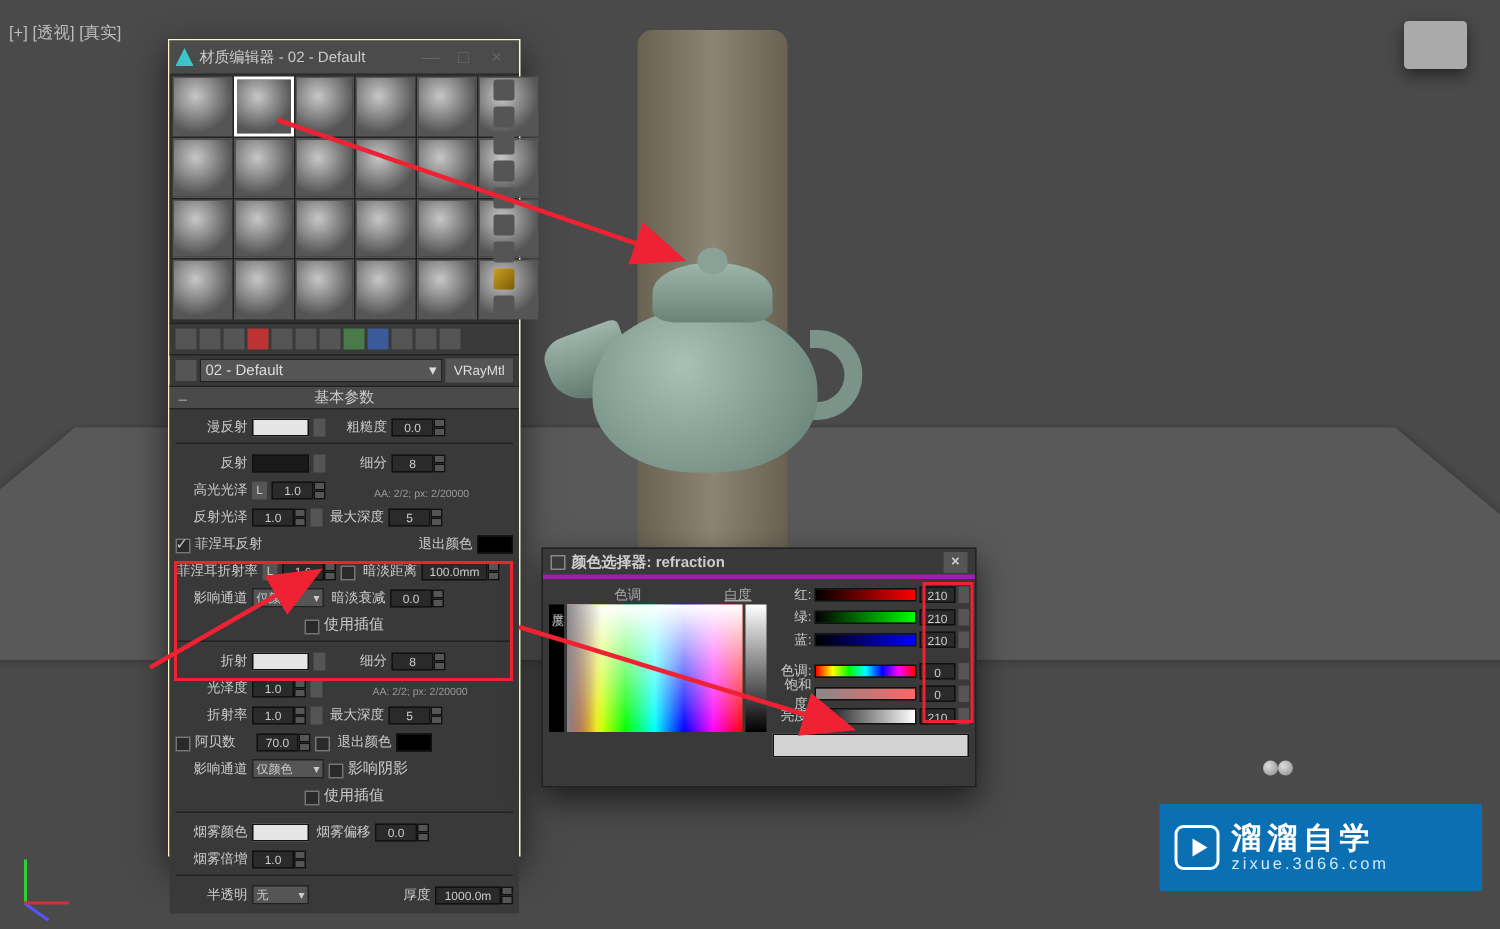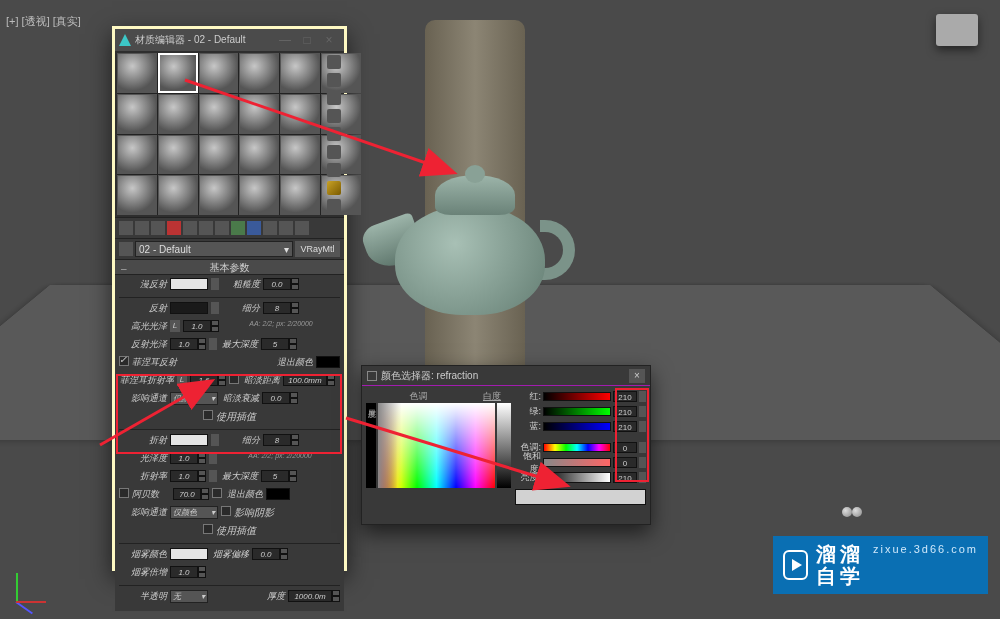--- a/index.html
+++ b/index.html
@@ -79,21 +79,21 @@
 }
 .axis-y { position:absolute; left:6px; bottom:6px; width:2px; height:30px; background:#3c3; }
 .axis-x { position:absolute; left:6px; bottom:6px; width:30px; height:2px; background:#c33; }
 .axis-z { position:absolute; left:6px; bottom:6px; width:20px; height:2px; background:#55f; transform:rotate(35deg); transform-origin:left; }
 
 
 .mat-editor {
   position:absolute; left:112px; top:26px;
   width:235px; height:545px;
   background:#393939;
-  border:3px solid #fef9c3;
+  border:1px solid #fef9c3;
   box-shadow:0 8px 22px rgba(0,0,0,0.6);
 }
 .title-bar {
   height:22px; background:#4b4b4b;
   display:flex; align-items:center; padding:0 4px;
   color:#ccc;
 }
 .title-bar .icon3ds {
   width:12px; height:12px; background:#3cc7c7; margin-right:4px;
   clip-path: polygon(50% 0, 100% 100%, 0 100%);
@@ -147,21 +147,21 @@
 }
 .section-header {
   background:#4a4a4a; height:16px; text-align:center; line-height:16px;
   color:#ccc; border-top:1px solid #222; border-bottom:1px solid #222;
   position:relative; font-size:10px;
 }
 .section-header .dash { position:absolute; left:6px; top:1px; color:#aaa;}
 .params-body {
   background:#393939; padding:3px 4px 6px; display:flex; flex-direction:column; gap:3px;
 }
-.row { display:flex; align-items:flex-start; gap:3px; height:15px;font-style:italic;}
+.row { display:flex; align-items:flex-end; gap:3px; height:15px;}
 .row .lbl { color:#ccc; text-align:right; width:48px; font-size:9px; }
 .row .lbl.sm { width:38px; }
 .row .lbl.lg { width:55px; }
 .swatch { width:38px; height:12px; background:#e5e5e5; border:1px solid #111; }
 .swatch.dark { background:#1a1a1a; }
 .swatch.black { background:#000; }
 .spinner { display:flex; align-items:center; }
 .spinner .val {
   width:28px; height:12px; background:#2a2a2a; border:1px solid #111;
   color:#ccc; font-size:8px; text-align:center; line-height:12px;
@@ -193,21 +193,22 @@
 
 .color-picker {
   position:absolute; left:361px; top:365px;
   width:290px; height:160px;
   background:#393939; border:1px solid #222;
   box-shadow:0 8px 20px rgba(0,0,0,0.6);
 }
 .cp-title {
   height:20px; background:#393939; display:flex; align-items:center;
   padding:0 5px; color:#ccc; font-size:10px;
-  border-bottom:1px solid #a21caf;
+  border-bottom:3px solid #a21caf;
+  font-weight:bold;
 }
 .cp-title .spacer { flex:1; }
 .cp-title .x { background:#555; width:16px; height:14px; text-align:center; line-height:14px; font-size:10px;}
 .cp-body { display:flex; padding:4px; gap:4px; }
 .cp-left { width:145px; }
 .cp-headers { display:flex; font-size:9px; color:#aaa;gap:12px; }
 .cp-headers span:first-child { flex:1; text-align:center;}
 .cp-headers span:last-child { width:28px; text-align:left;text-decoration:underline;}
 .cp-picker-row { display:flex; gap:2px; height:85px; }
 .cp-black-col {
@@ -258,21 +259,21 @@
   display:flex; align-items:center; gap:8px; padding:0 10px;
 }
 .watermark .play {
   width:30px; height:30px; border:2px solid #fff; border-radius:6px;
   display:flex; align-items:center; justify-content:center;
 }
 .watermark .play::after {
   content:""; border-left:10px solid #fff; border-top:6px solid transparent;
   border-bottom:6px solid transparent; margin-left:3px;
 }
-.watermark .txts { display:flex; flex-direction:row; line-height:1.1;}
+.watermark .txts { display:flex; flex-direction:column; line-height:1.1;}
 .watermark .t1 { color:#fff; font-size:20px; font-weight:bold; letter-spacing:4px;}
 .watermark .t2 { color:#cfe8fb; font-size:11px; letter-spacing:2px;}
 .screw { position:absolute; right:130px; bottom:100px; width:28px; height:12px;}
 .screw span{ display:inline-block; width:10px;height:10px;border-radius:50%;
   background:radial-gradient(circle at 35% 35%,#ddd,#888);}
 </style>
 </head>
 <body>
 
 <div class="viewport-label">[+] [透视] [真实]</div>

